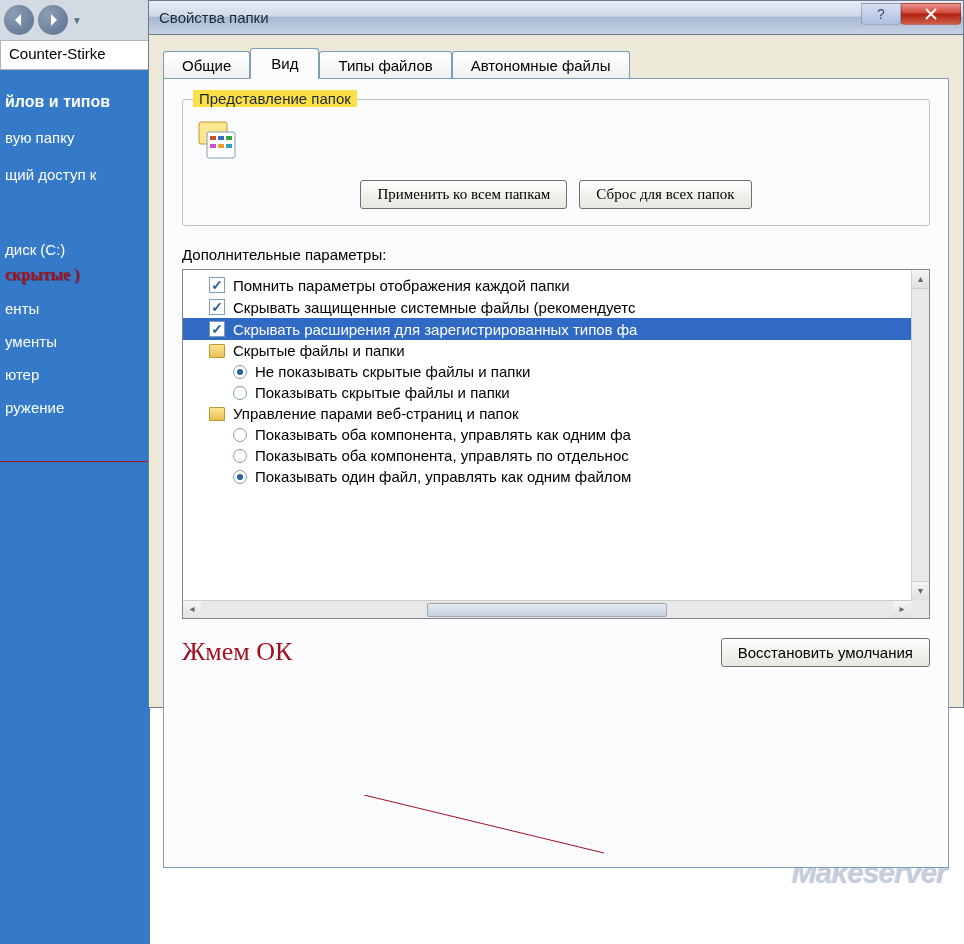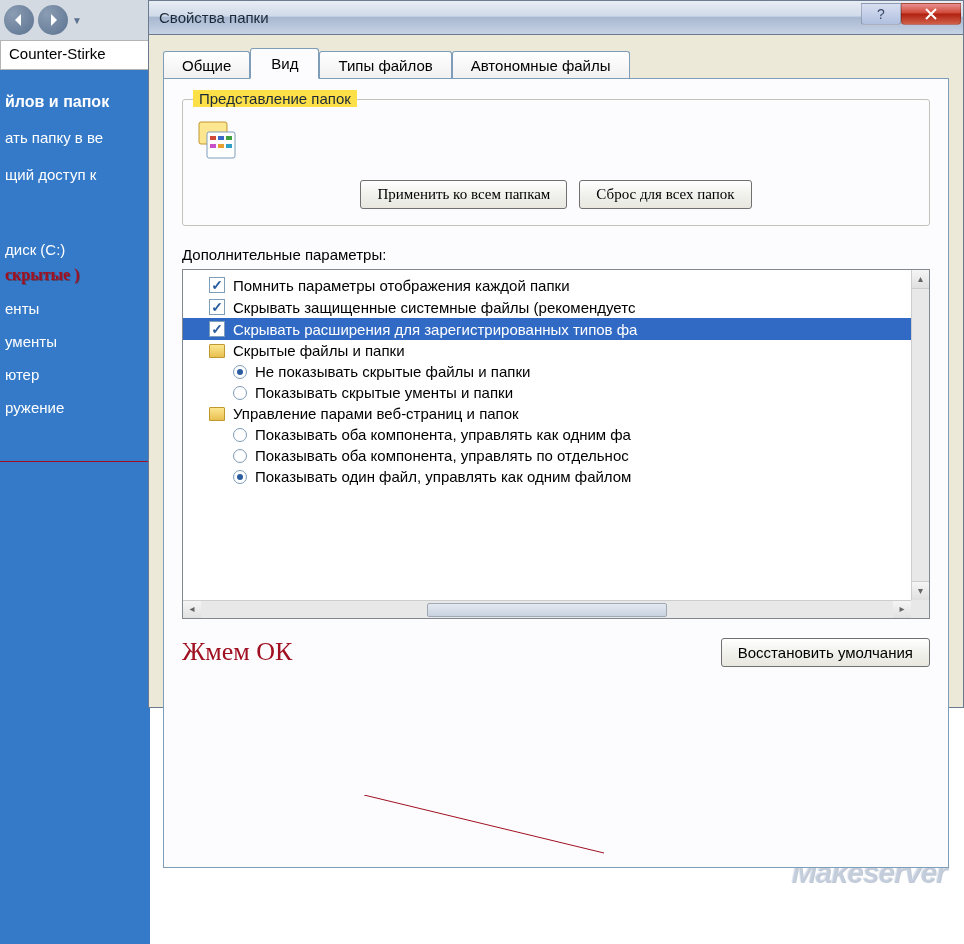--- a/index.html
+++ b/index.html
@@ -432,22 +432,22 @@
       <svg viewBox="0 0 16 16">
           <path d="M6 2 L12 8 L6 14 Z"></path>
         </svg>
     </div>
     <span style="color:#5c7290;font-size:10px;">▼</span>
   </div>
   <div class="address-bg">
     <span>Counter-Stirke</span>
   </div>
   <div class="sidebar-content">
-    <div class="sidebar-header">йлов и папок</div>
-    <div class="sidebar-link">ать папку в ве</div>
+    <div class="sidebar-header">йлов и типов</div>
+    <div class="sidebar-link">вую папку</div>
     <div class="sidebar-link">щий доступ к</div>
     <div style="height:40px;"></div>
     <div class="sidebar-section">диск (C:)</div>
     <div class="sidebar-section red-side" style="font-size:16px;margin-top:-8px;">скрытые )</div>
     <div class="sidebar-section">енты</div>
     <div class="sidebar-section">ументы</div>
     <div class="sidebar-section">ютер</div>
     <div class="sidebar-section">ружение</div>
   </div>
 </div>
@@ -515,21 +515,21 @@
             <div class="adv-item indent1">
               <span class="folder-mini"></span>
               <span>Скрытые файлы и папки</span>
             </div>
             <div class="adv-item indent2">
               <span class="radiobtn checked"></span>
               <span>Не показывать скрытые файлы и папки</span>
             </div>
             <div class="adv-item indent2">
               <span class="radiobtn"></span>
-              <span>Показывать скрытые ументы и папки</span>
+              <span>Показывать скрытые файлы и папки</span>
             </div>
             <div class="adv-item indent1">
               <span class="folder-mini"></span>
               <span>Управление парами веб-страниц и папок</span>
             </div>
             <div class="adv-item indent2">
               <span class="radiobtn"></span>
               <span>Показывать оба компонента, управлять как одним фа</span>
             </div>
             <div class="adv-item indent2">

